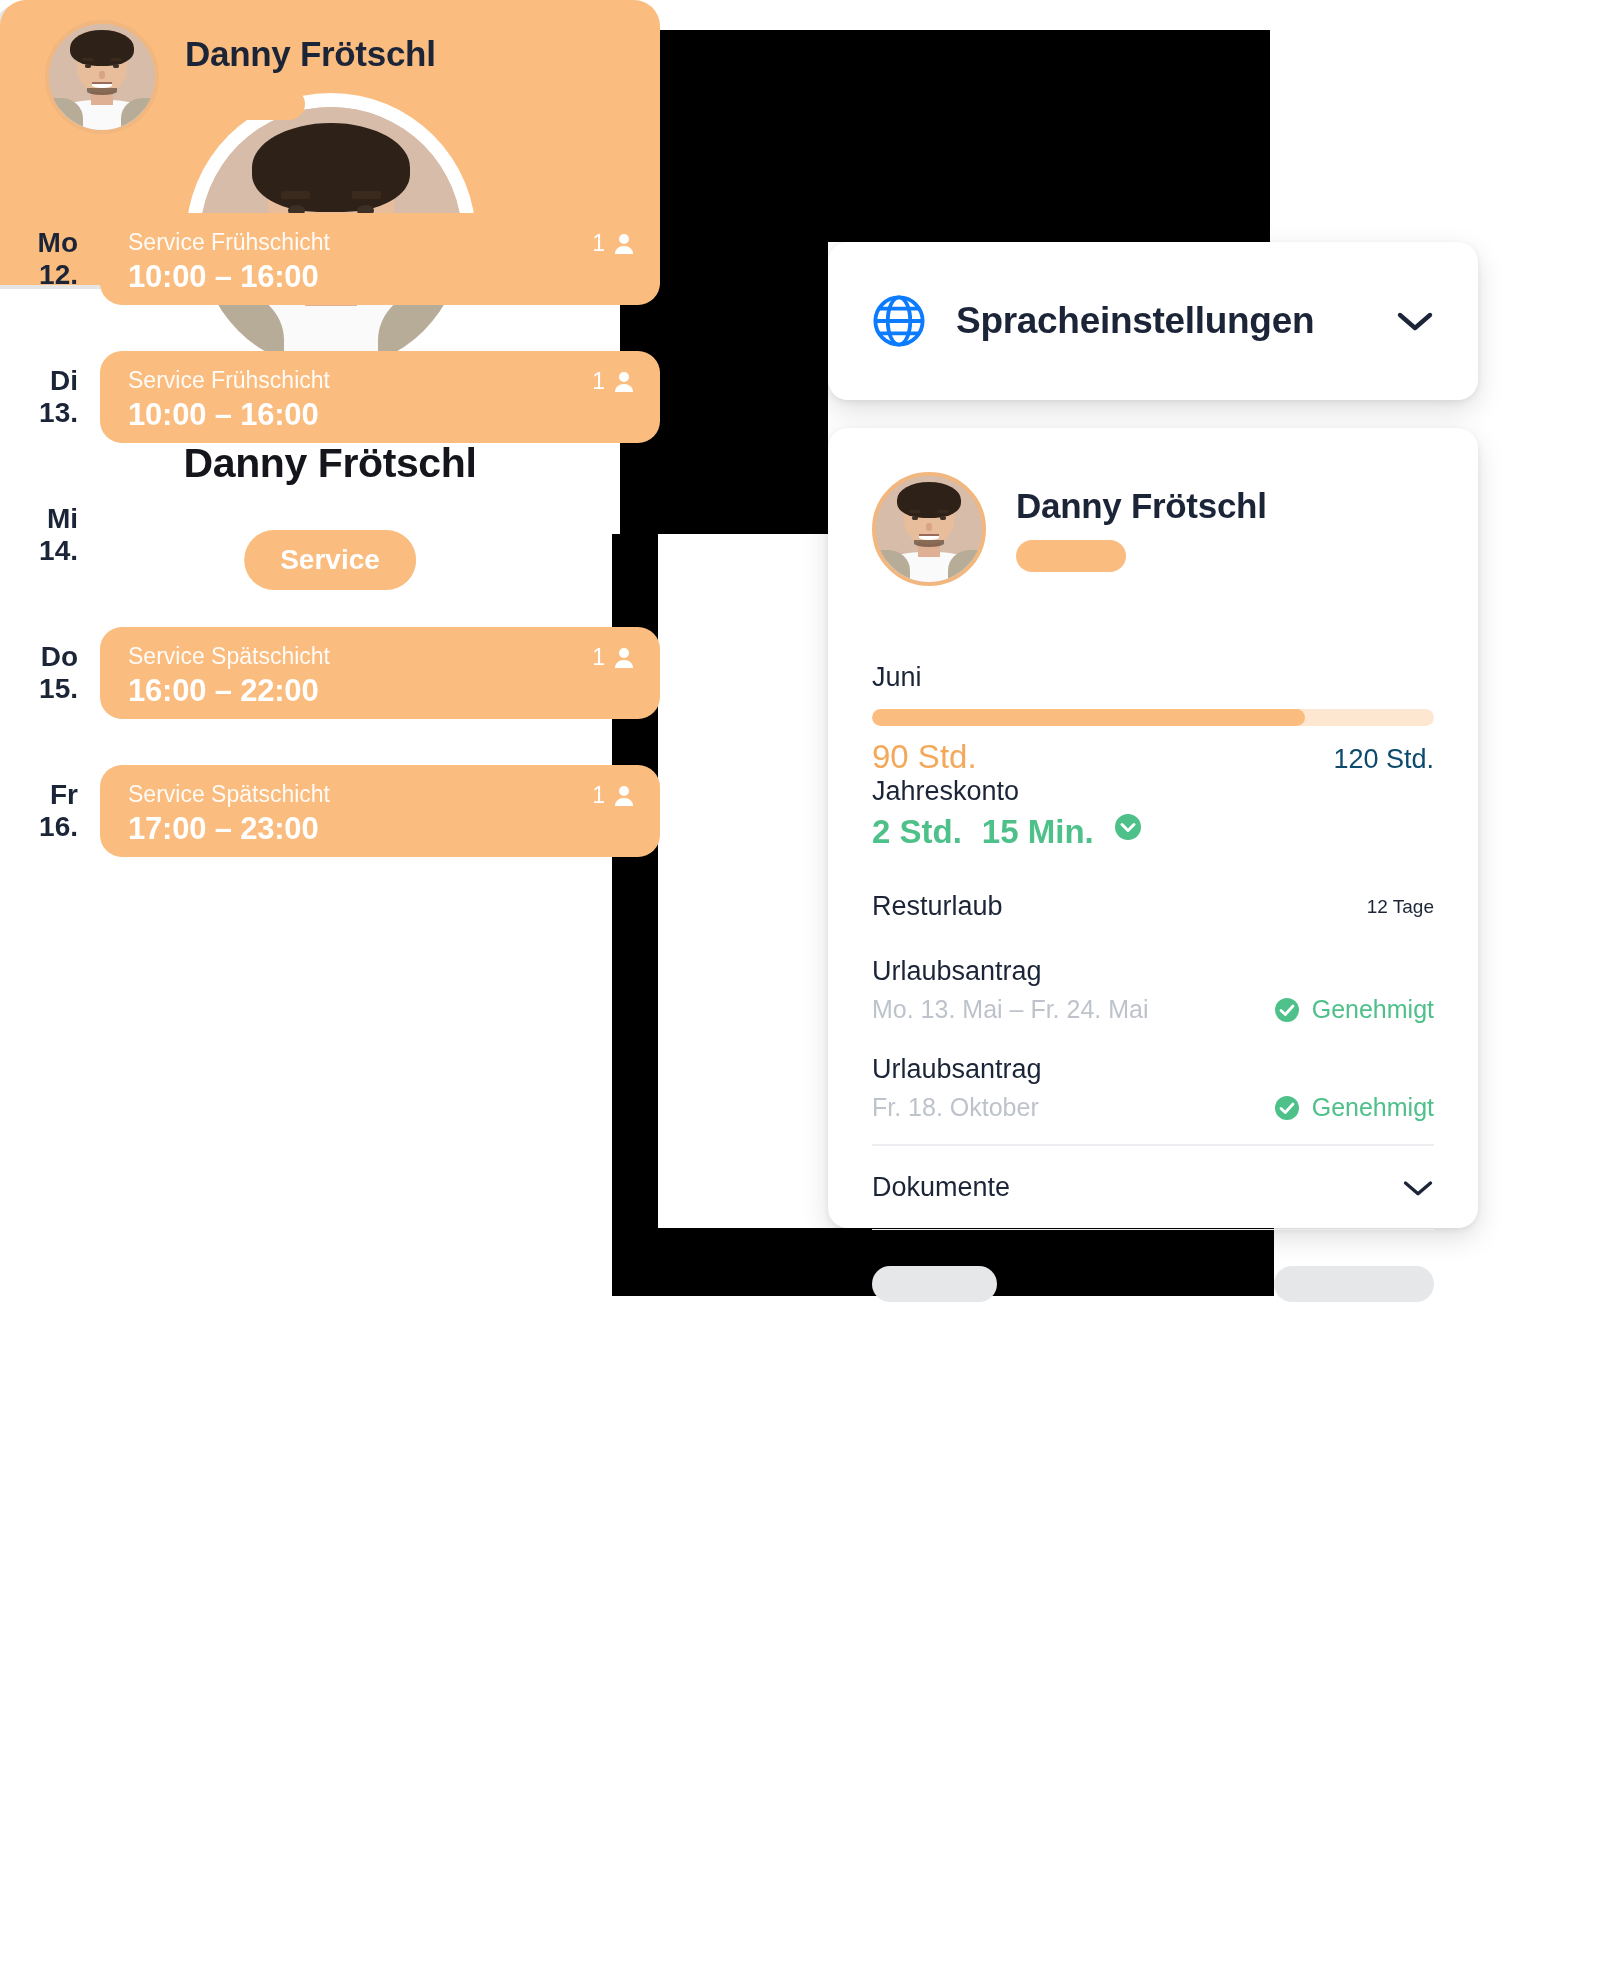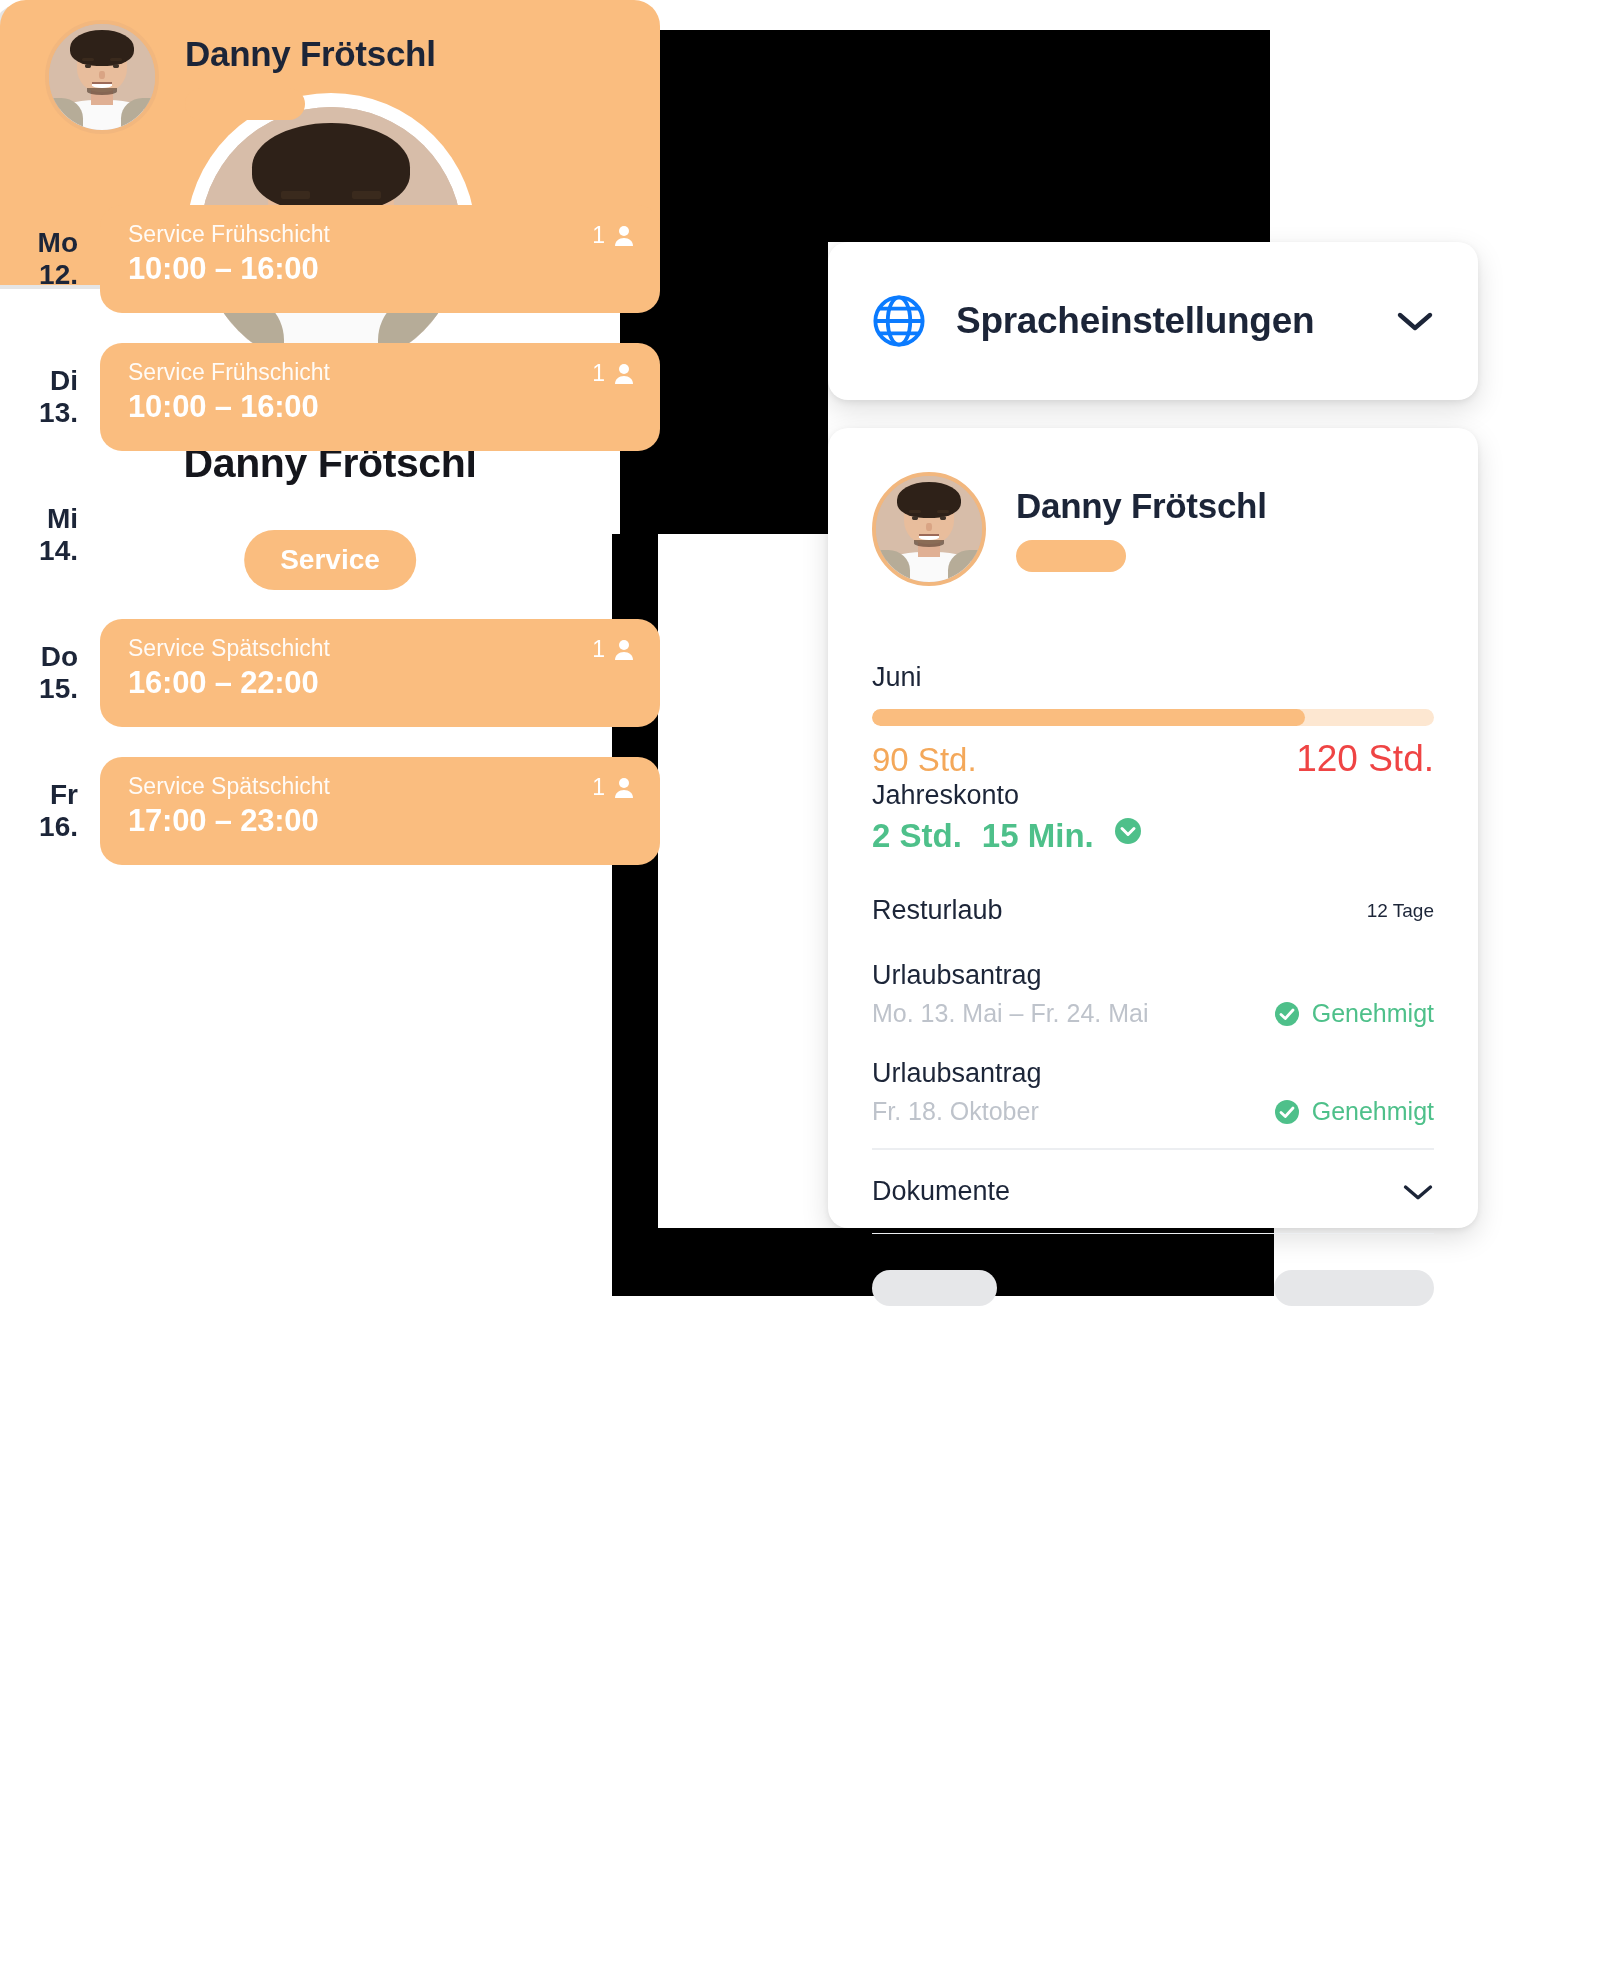--- a/index.html
+++ b/index.html
@@ -154,21 +154,21 @@
     text-align: right;
     padding-right: 22px;
     font-size: 28px;
     font-weight: 700;
     color: #1c2538;
     line-height: 1.15;
   }
   .shift-day span { display: block; }
   .shift-block {
     flex: 1 1 auto;
-    height: 108px;
+    height: 92px;
     background: var(--orange);
     border-radius: 22px;
     padding: 16px 28px 0 28px;
     position: relative;
     color: #ffffff;
   }
   .shift-block.empty {
     background: transparent;
   }
   .shift-title {
@@ -266,21 +266,21 @@
     background: var(--orange);
     border-radius: 999px;
   }
   #hours-row {
     margin-top: 12px;
     display: flex;
     justify-content: space-between;
     align-items: baseline;
   }
   #hours-current { font-size: 33px; color: #f4a85a; font-weight: 400; }
-  #hours-target { font-size: 37px; color: #ef4444; font-weight: 400; }
+  #hours-target { font-size: 27px; color: #0c4a6e; font-weight: 400; }
 
   #year-account-label {
     font-size: 27px;
     color: #1c2538;
   }
   #year-account-value-row {
     margin-top: 6px;
     display: flex;
     align-items: flex-start;
     gap: 20px;

